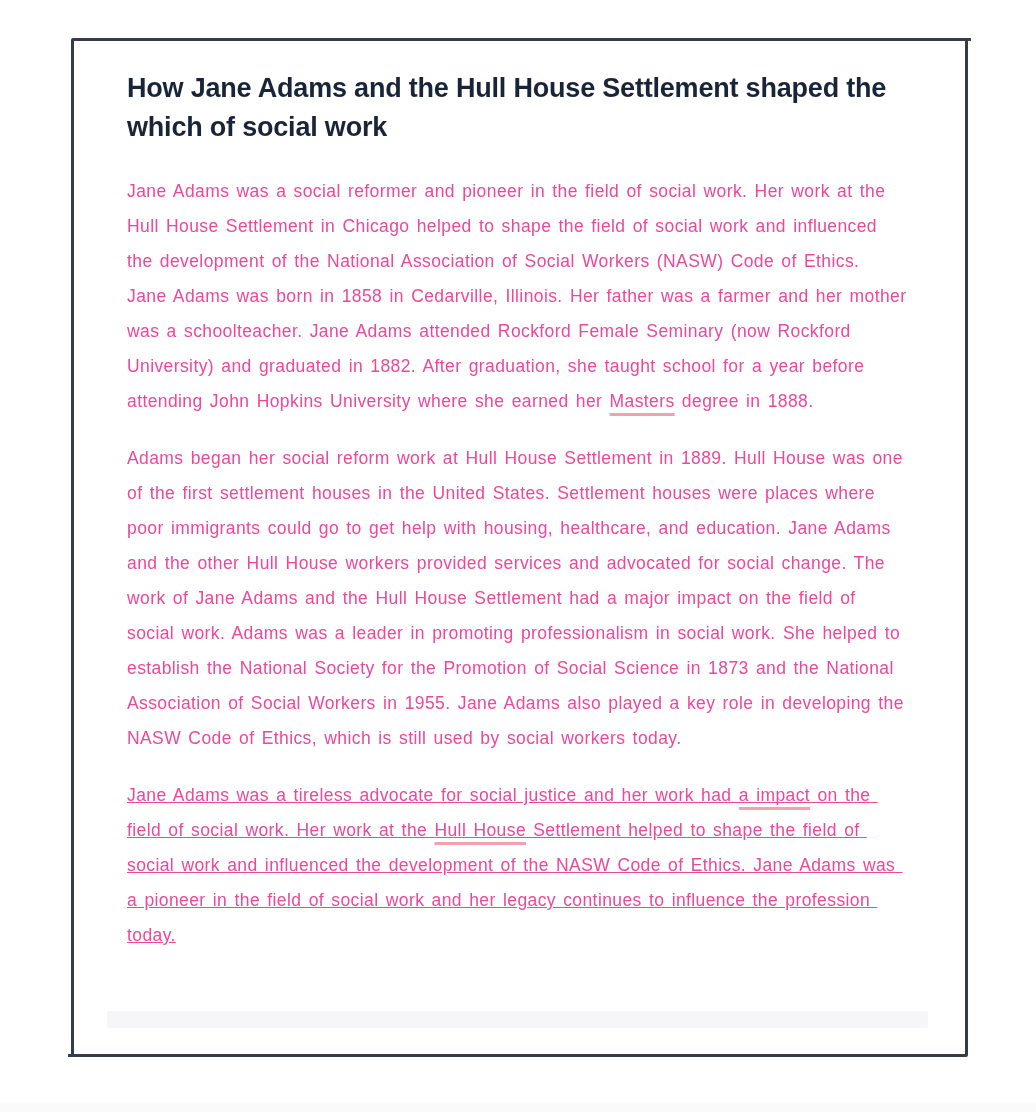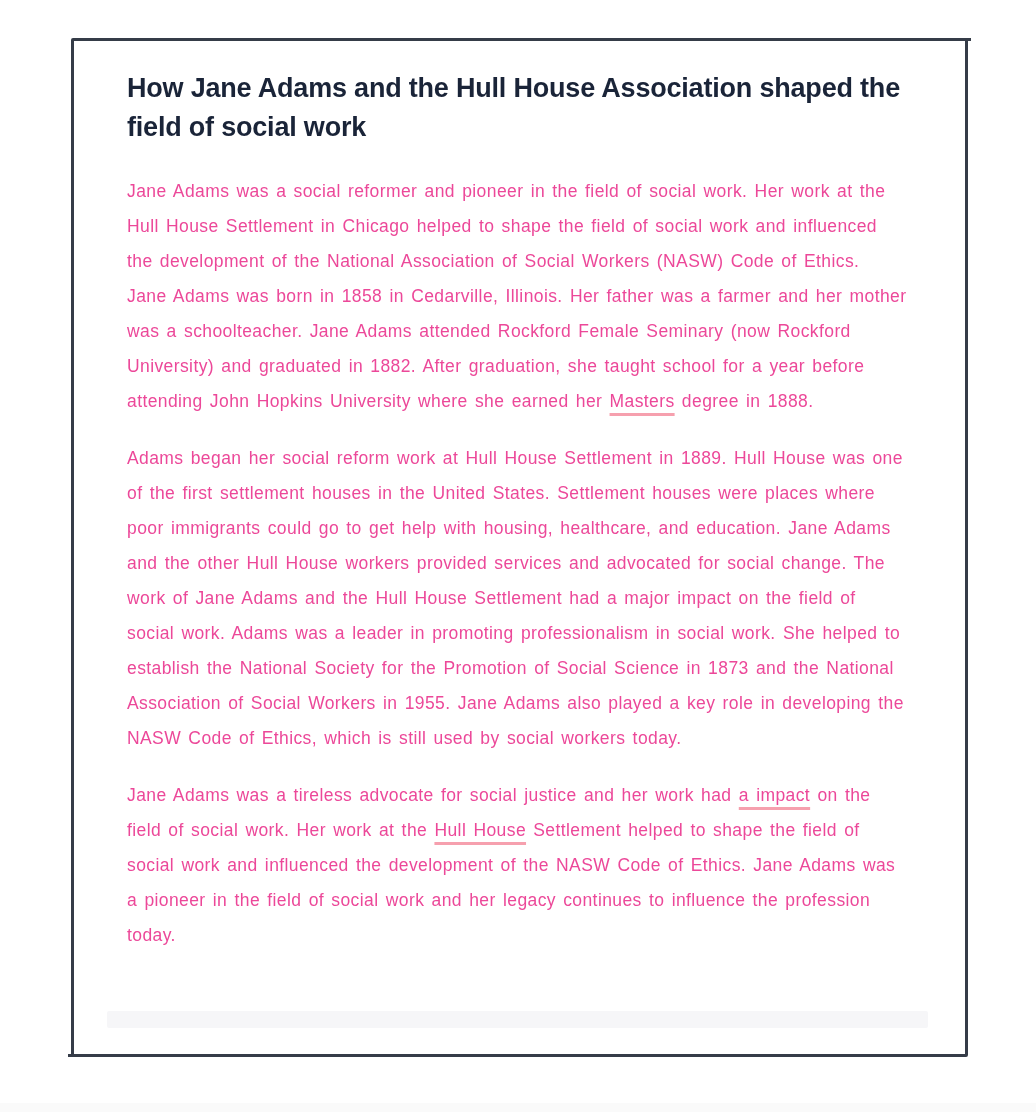--- a/index.html
+++ b/index.html
@@ -51,21 +51,21 @@
   }
   .article-body p {
     margin: 0 0 22px 0;
     font-size: 17.5px;
     line-height: 35px;
     letter-spacing: 0.4px;
     word-spacing: 2px;
     color: #ec4899;
     white-space: pre-wrap;
   }
-  .article-body p:last-child { margin-bottom: 0; }
+  .article-body p:last-child { margin-bottom: 0; text-decoration: underline; }
   .miss {
     text-decoration: underline;
     text-decoration-color: #f6a0ae;
     text-decoration-thickness: 3px;
     text-underline-offset: 6px;
     text-decoration-skip-ink: none;
   }
   .content-footer-band {
     position: absolute;
     left: 33px;
@@ -84,21 +84,21 @@
     background: #fafafa;
   }
 </style>
 </head>
 <body>
 
 <div class="viewport">
 
   <div class="doc-frame">
     <div class="doc-content">
-      <h1 class="article-title">How Jane Adams and the Hull House Association shaped the field of social work</h1>
+      <h1 class="article-title">How Jane Adams and the Hull House Settlement shaped the which of social work</h1>
       <div class="article-body" id="article-body">
           <p><span>Jane Adams was a social reformer and pioneer in the field of social work. Her work at the Hull House Settlement in Chicago helped to shape the field of social work and influenced the development of the National Association of Social Workers (NASW) Code of Ethics.  Jane Adams was born in 1858 in Cedarville, Illinois. Her father was a farmer and her mother was a schoolteacher. Jane Adams attended Rockford Female Seminary (now Rockford University) and graduated in 1882. After graduation, she taught school for a year before attending John Hopkins University where she earned her </span><span class="miss">Masters</span><span> degree in 1888.</span></p>
           <p><span>Adams began her social reform work at Hull House Settlement in 1889. Hull House was one of the first settlement houses in the United States. Settlement houses were places where poor immigrants could go to get help with housing, healthcare, and education. Jane Adams and the other Hull House workers provided services and advocated for social change. The work of Jane Adams and the Hull House Settlement had a major impact on the field of social work. Adams was a leader in promoting professionalism in social work. She helped to establish the National Society for the Promotion of Social Science in 1873 and the National Association of Social Workers in 1955. Jane Adams also played a key role in developing the NASW Code of Ethics, which is still used by social workers today.</span></p>
           <p><span>Jane Adams was a tireless advocate for social justice and her work had </span><span class="miss">a impact</span><span> on the field of social work. Her work at the </span><span class="miss">Hull House</span><span> Settlement helped to shape the field of social work and influenced the development of the NASW Code of Ethics. Jane Adams was a pioneer in the field of social work and her legacy continues to influence the profession today.</span></p>
         </div>
     </div>
     <div class="content-footer-band"></div>
   </div>
 
   <div class="page-bottom-strip"></div>

